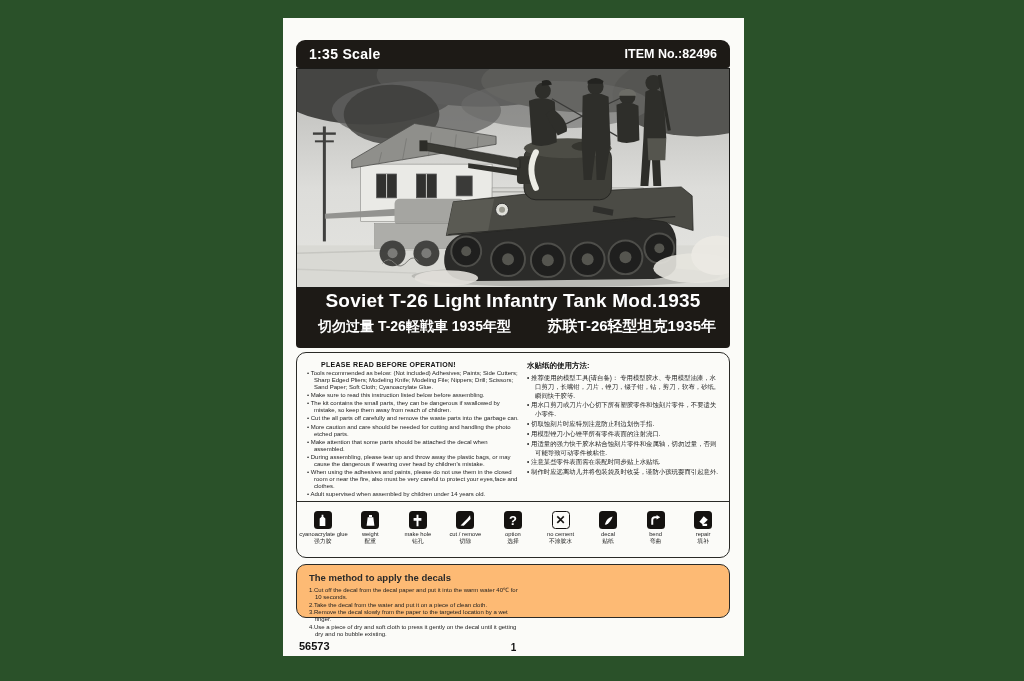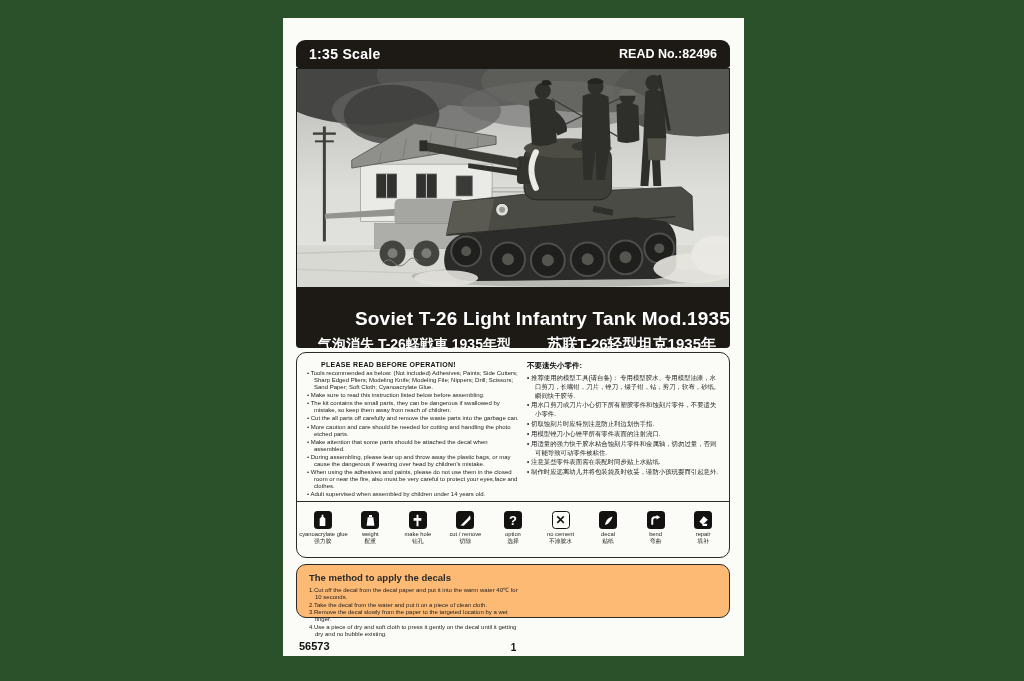--- a/index.html
+++ b/index.html
@@ -16,21 +16,21 @@
   .itemno-label { font-size:12.5px; font-weight:bold; }
 
   
   .artwork { position:absolute; left:13px; top:50px; width:434px; height:220px;
              border:1px solid #1b1b19; background:#dcdcd9; overflow:hidden; }
   .artwork svg { display:block; width:100%; height:100%; }
 
   
   .titleblock { position:absolute; left:13px; top:270px; width:434px; height:60px;
                 background:#1d1a16; color:#fff; border-radius:0 0 4px 4px; }
-  .title-en { text-align:right; font-size:19px; font-weight:bold; padding-top:20px; letter-spacing:.2px; }
+  .title-en { text-align:center; font-size:19px; font-weight:bold; padding-top:2px; letter-spacing:.2px; }
   .title-sub { display:flex; justify-content:space-between; align-items:baseline; padding:5px 14px 0 22px; }
   .title-ja { font-size:14px; font-weight:bold; }
   .title-zh { font-size:15px; font-weight:bold; }
 
   
   .boxA { position:absolute; left:13px; top:334px; width:434px; height:206px;
           border:1.5px solid #2a2a27; border-radius:10px; background:#fbfbf8; }
   .cols { display:flex; padding:8px 8px 0 10px; }
   .col-en { width:220px; padding-right:8px; }
   .col-zh { flex:1; }
@@ -72,21 +72,21 @@
   .f-page { position:absolute; left:0; right:0; top:4px; text-align:center; font-size:10px; font-weight:bold; color:#111; }
 </style>
 </head>
 <body>
 
 <div class="page">
   <div class="sheet">
 
     <div class="topbar">
       <span class="scale-label">1:35 Scale</span>
-      <span class="itemno-label">READ No.:82496</span>
+      <span class="itemno-label">ITEM No.:82496</span>
     </div>
 
     <div class="artwork">
       <svg viewBox="0 0 434 220" preserveAspectRatio="none">
         <defs>
           <linearGradient id="sky" x1="0" y1="0" x2="0" y2="1">
             <stop offset="0" stop-color="#b9b9b6"></stop>
             <stop offset="0.55" stop-color="#dddddA"></stop>
             <stop offset="1" stop-color="#e4e4e0"></stop>
           </linearGradient>
@@ -198,41 +198,41 @@
         <ellipse cx="400" cy="201" rx="42" ry="15" fill="#e6e4de" opacity="0.9"></ellipse>
         <ellipse cx="422" cy="188" rx="26" ry="20" fill="#eceae4" opacity="0.85"></ellipse>
         <ellipse cx="150" cy="211" rx="32" ry="8" fill="#e2e0da" opacity="0.9"></ellipse>
         <path d="M86,196 q6,-7 12,0 q6,7 14,-3 q5,-5 10,1" stroke="#7a7a76" stroke-width="1" fill="none"></path>
       </svg>
     </div>
 
     <div class="titleblock">
       <div class="title-en">Soviet T-26 Light Infantry Tank Mod.1935</div>
       <div class="title-sub">
-        <span class="title-ja">气泡消失 T-26軽戦車 1935年型</span>
+        <span class="title-ja">切勿过量 T-26軽戦車 1935年型</span>
         <span class="title-zh">苏联T-26轻型坦克1935年</span>
       </div>
     </div>
 
     <div class="boxA">
       <div class="cols">
         <div class="col-en">
           <div class="h-en">PLEASE  READ  BEFORE  OPERATION!</div>
           <div class="note">Tools recommended as below:   (Not included)  Adhesives; Paints; Side Cutters; Sharp Edged Pliers; Modeling Knife; Modeling File; Nippers; Drill; Scissors; Sand Paper; Soft Cloth; Cyanoacrylate Glue.</div>
           <div class="note">Make sure to read this instruction listed below before assembling.</div>
           <div class="note">The kit contains the small parts, they can be dangerous if swallowed by mistake, so keep them away from reach of  children.</div>
           <div class="note">Cut the all parts off carefully and remove the waste parts into the garbage can.</div>
           <div class="note">More caution and care should be needed for cutting and handling the photo etched parts.</div>
           <div class="note">Make attention that some parts should be attached the decal when assembled.</div>
           <div class="note">During assembling, please tear up and throw away the plastic bags, or may cause the dangerous if wearing over head by children's mistake.</div>
           <div class="note">When using the adhesives and paints, please do not use them in the closed room or near the fire, also must be very careful to protect your eyes,face and clothes.</div>
           <div class="note">Adult supervised when assembled by children under 14 years old.</div>
         </div>
         <div class="col-zh">
-          <div class="h-zh">不要遗失小零件:</div>
+          <div class="h-zh">水贴纸的使用方法:</div>
           <div class="note-zh">推荐使用的模型工具(请自备)： 专用模型胶水、专用模型油漆，水口剪刀，长嘴钳，刀片，锉刀，镊子钳，钻，剪刀，软布，砂纸,瞬间快干胶等.</div>
           <div class="note-zh">用水口剪刀或刀片小心切下所有塑胶零件和蚀刻片零件，不要遗失小零件.</div>
           <div class="note-zh">切取蚀刻片时应特别注意防止利边划伤手指.</div>
           <div class="note-zh">用模型锉刀小心锉平所有零件表面的注射浇口.</div>
           <div class="note-zh">用适量的强力快干胶水粘合蚀刻片零件和金属轴，切勿过量，否则可能导致可动零件被粘住.</div>
           <div class="note-zh">注意某些零件表面需在装配时同步贴上水贴纸.</div>
           <div class="note-zh">制作时应远离幼儿并将包装袋及时收妥，谨防小孩玩耍而引起意外.</div>
         </div>
       </div>
       <div class="sepA"></div>

